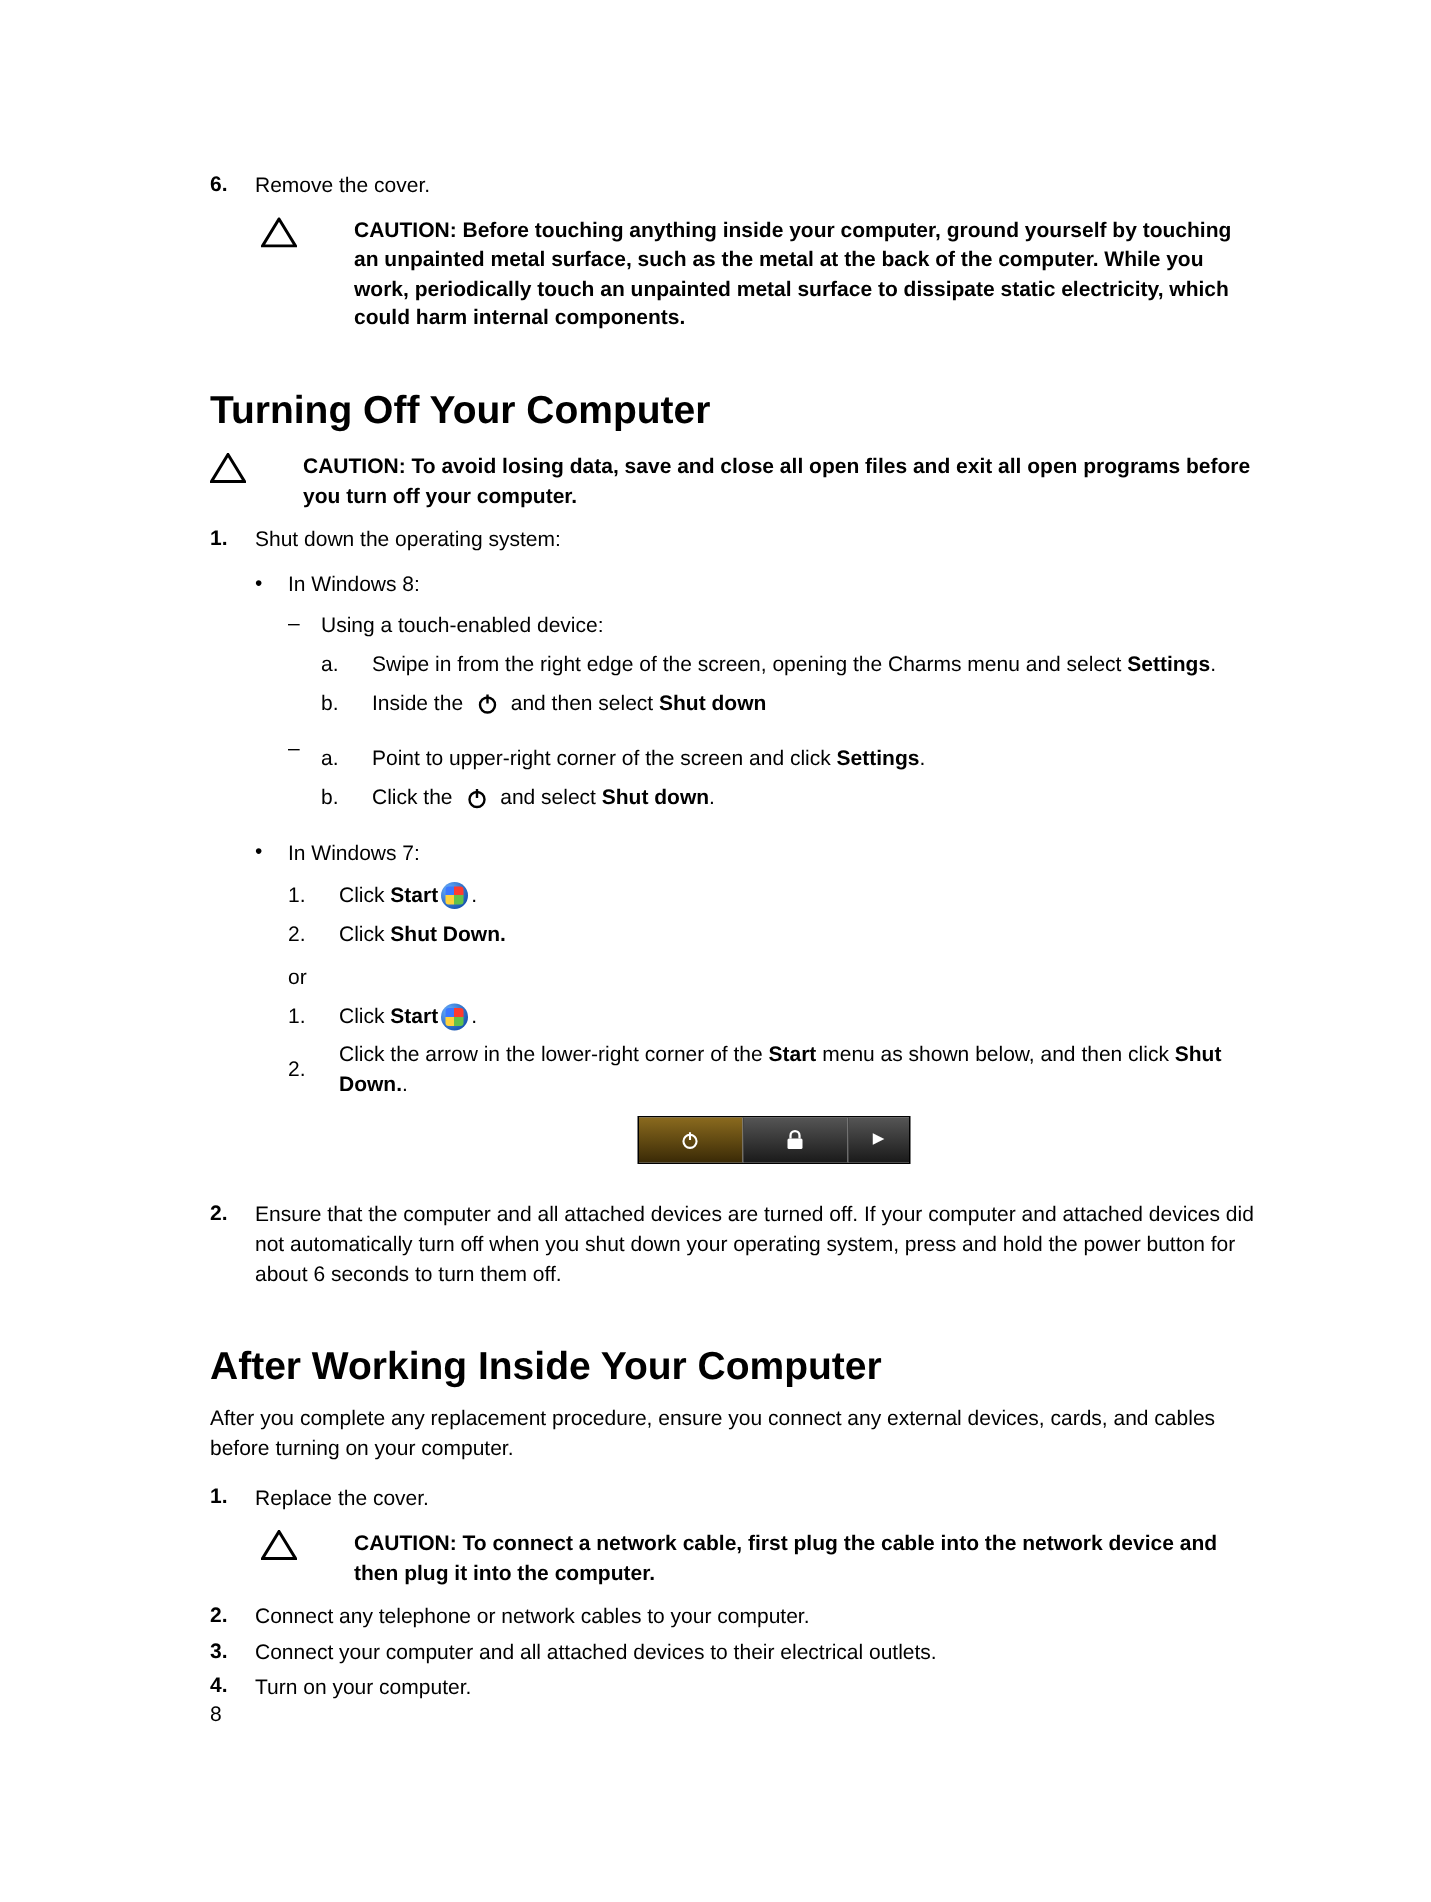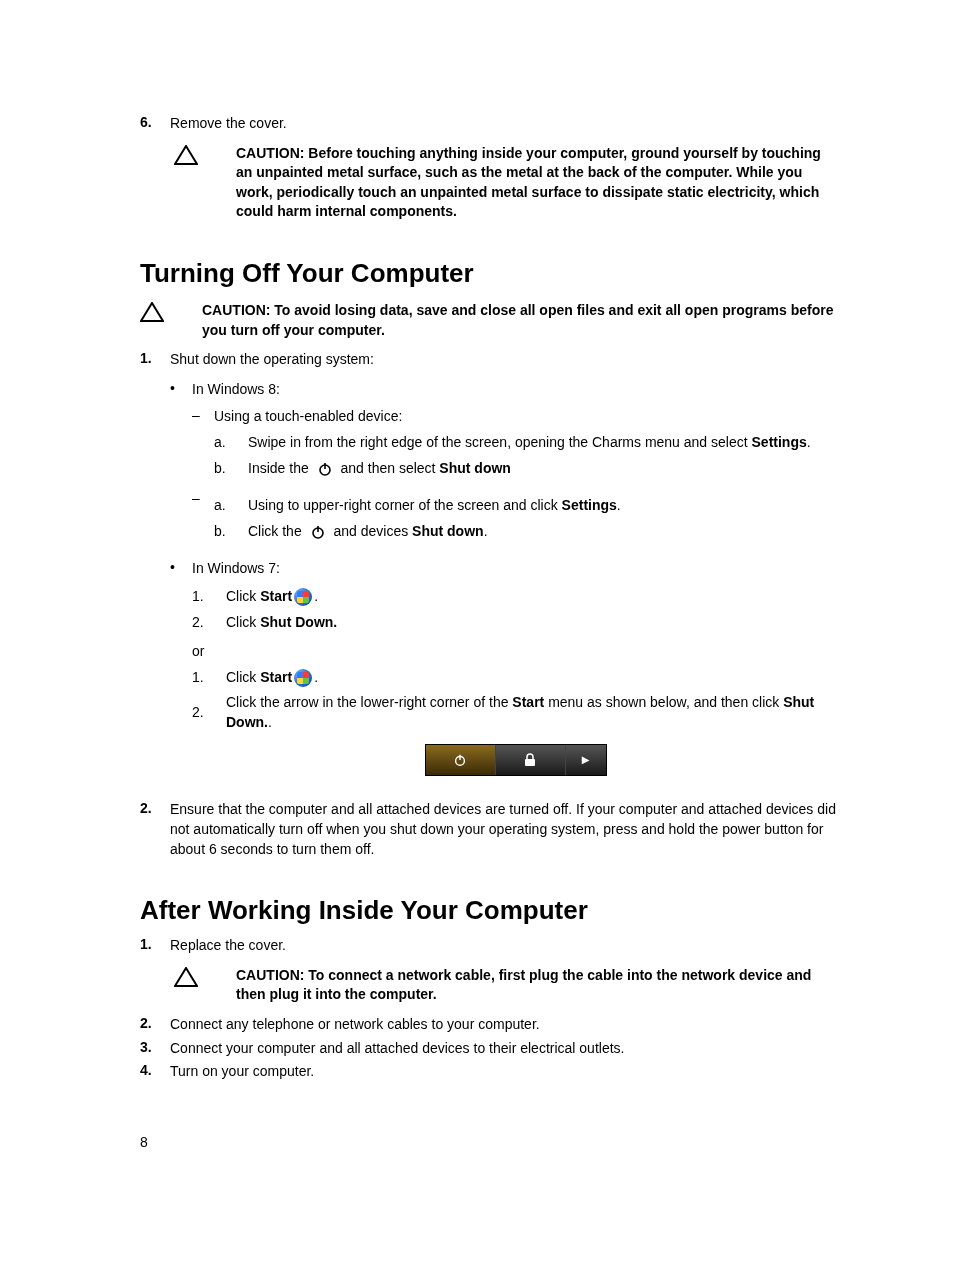--- a/index.html
+++ b/index.html
@@ -107,28 +107,28 @@
                       </li>
                     </ul>
                   </div>
                 </li>
                 <li>
                   <span class="bl"></span>
                   <div class="bt">
                     <ul class="sub-ol">
                       <li>
                         <span class="sn">a.</span>
-                        <span class="st"><span>Using to upper-right corner of the screen and click </span><b>Settings</b><span>.</span></span>
+                        <span class="st"><span>Point to upper-right corner of the screen and click </span><b>Settings</b><span>.</span></span>
                       </li>
                       <li>
                         <span class="sn">b.</span>
                         <span class="st"><span>Click the </span><span class="power-icon"><svg width="16" height="16" viewBox="0 0 16 16">
                                 <circle cx="8" cy="9" r="5" fill="none" stroke="#000" stroke-width="1.6"></circle>
                                 <line x1="8" y1="2" x2="8" y2="8" stroke="#000" stroke-width="1.6"></line>
-                              </svg></span><span> and devices </span><b>Shut down</b><span>.</span></span>
+                              </svg></span><span> and select </span><b>Shut down</b><span>.</span></span>
                       </li>
                     </ul>
                   </div>
                 </li>
               </ul>
             </div>
           </li>
 
           <li>
             <span class="bl"></span>
@@ -181,20 +181,21 @@
     </li>
 
     <li>
       <span class="num">2.</span>
       <span class="txt">Ensure that the computer and all attached devices are turned off. If your computer and attached devices did not automatically turn off when you shut down your operating system, press and hold the power button for about 6 seconds to turn them off.</span>
     </li>
   </ul>
 
   <h2>After Working Inside Your Computer</h2>
 
+  <div class="body-text">After you complete any replacement procedure, ensure you connect any external devices, cards, and cables before turning on your computer.</div>
 
   <ul class="ol">
     <li>
       <span class="num">1.</span>
       <span class="txt">Replace the cover.</span>
     </li>
   </ul>
 
   <div class="caution-block">
     <span class="caution-icon">

